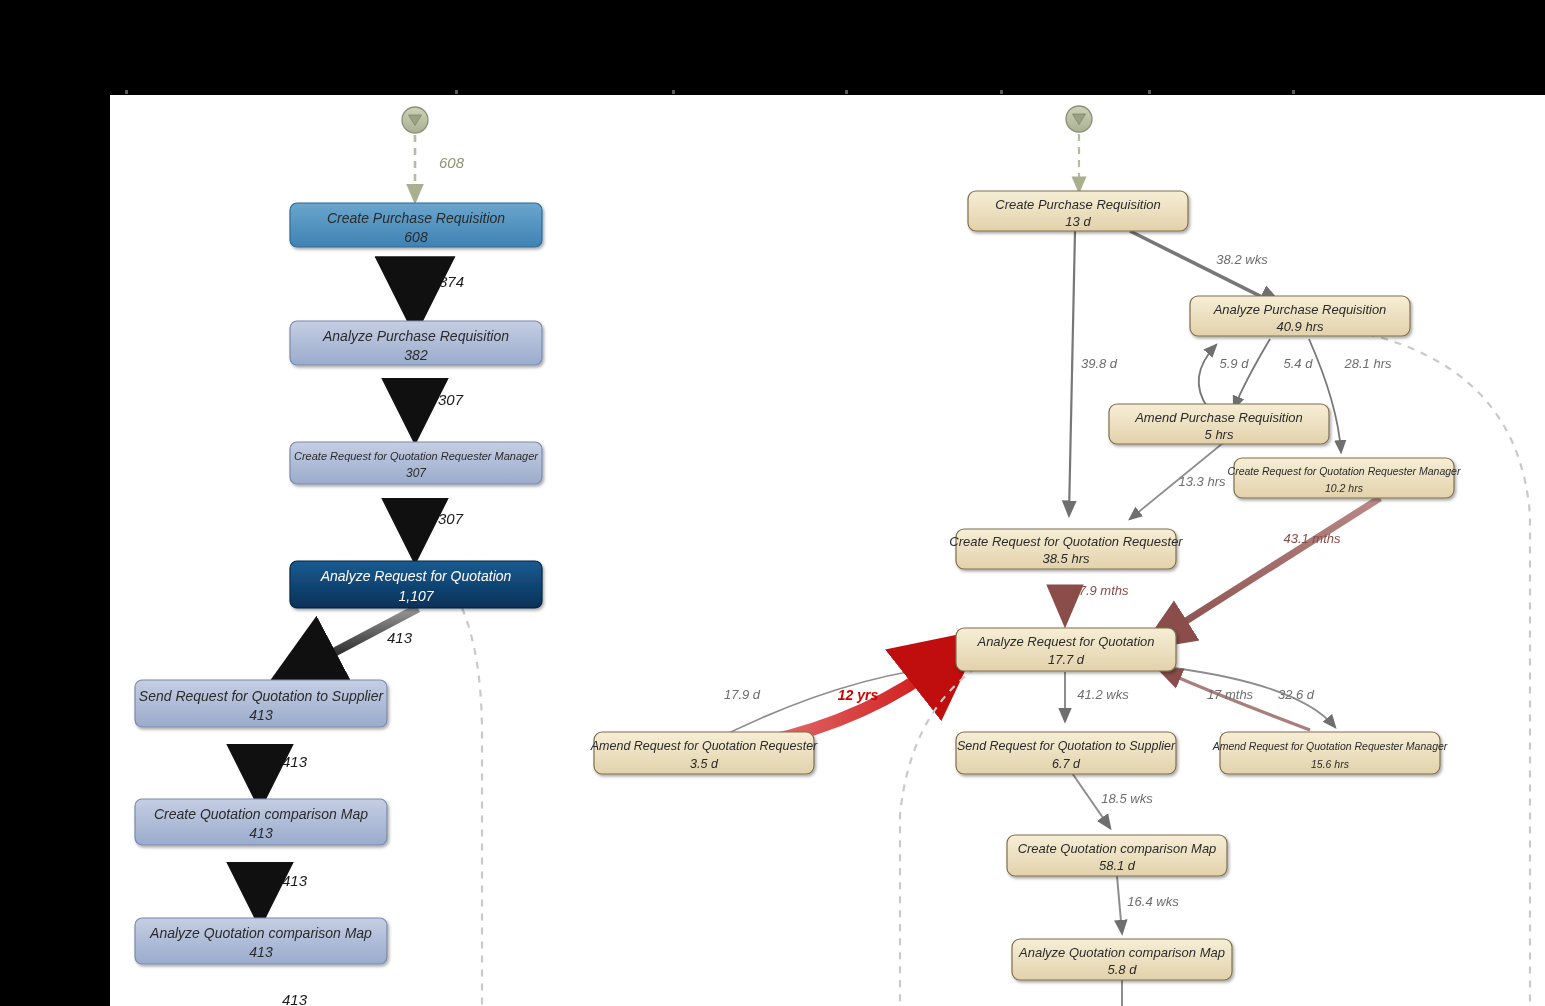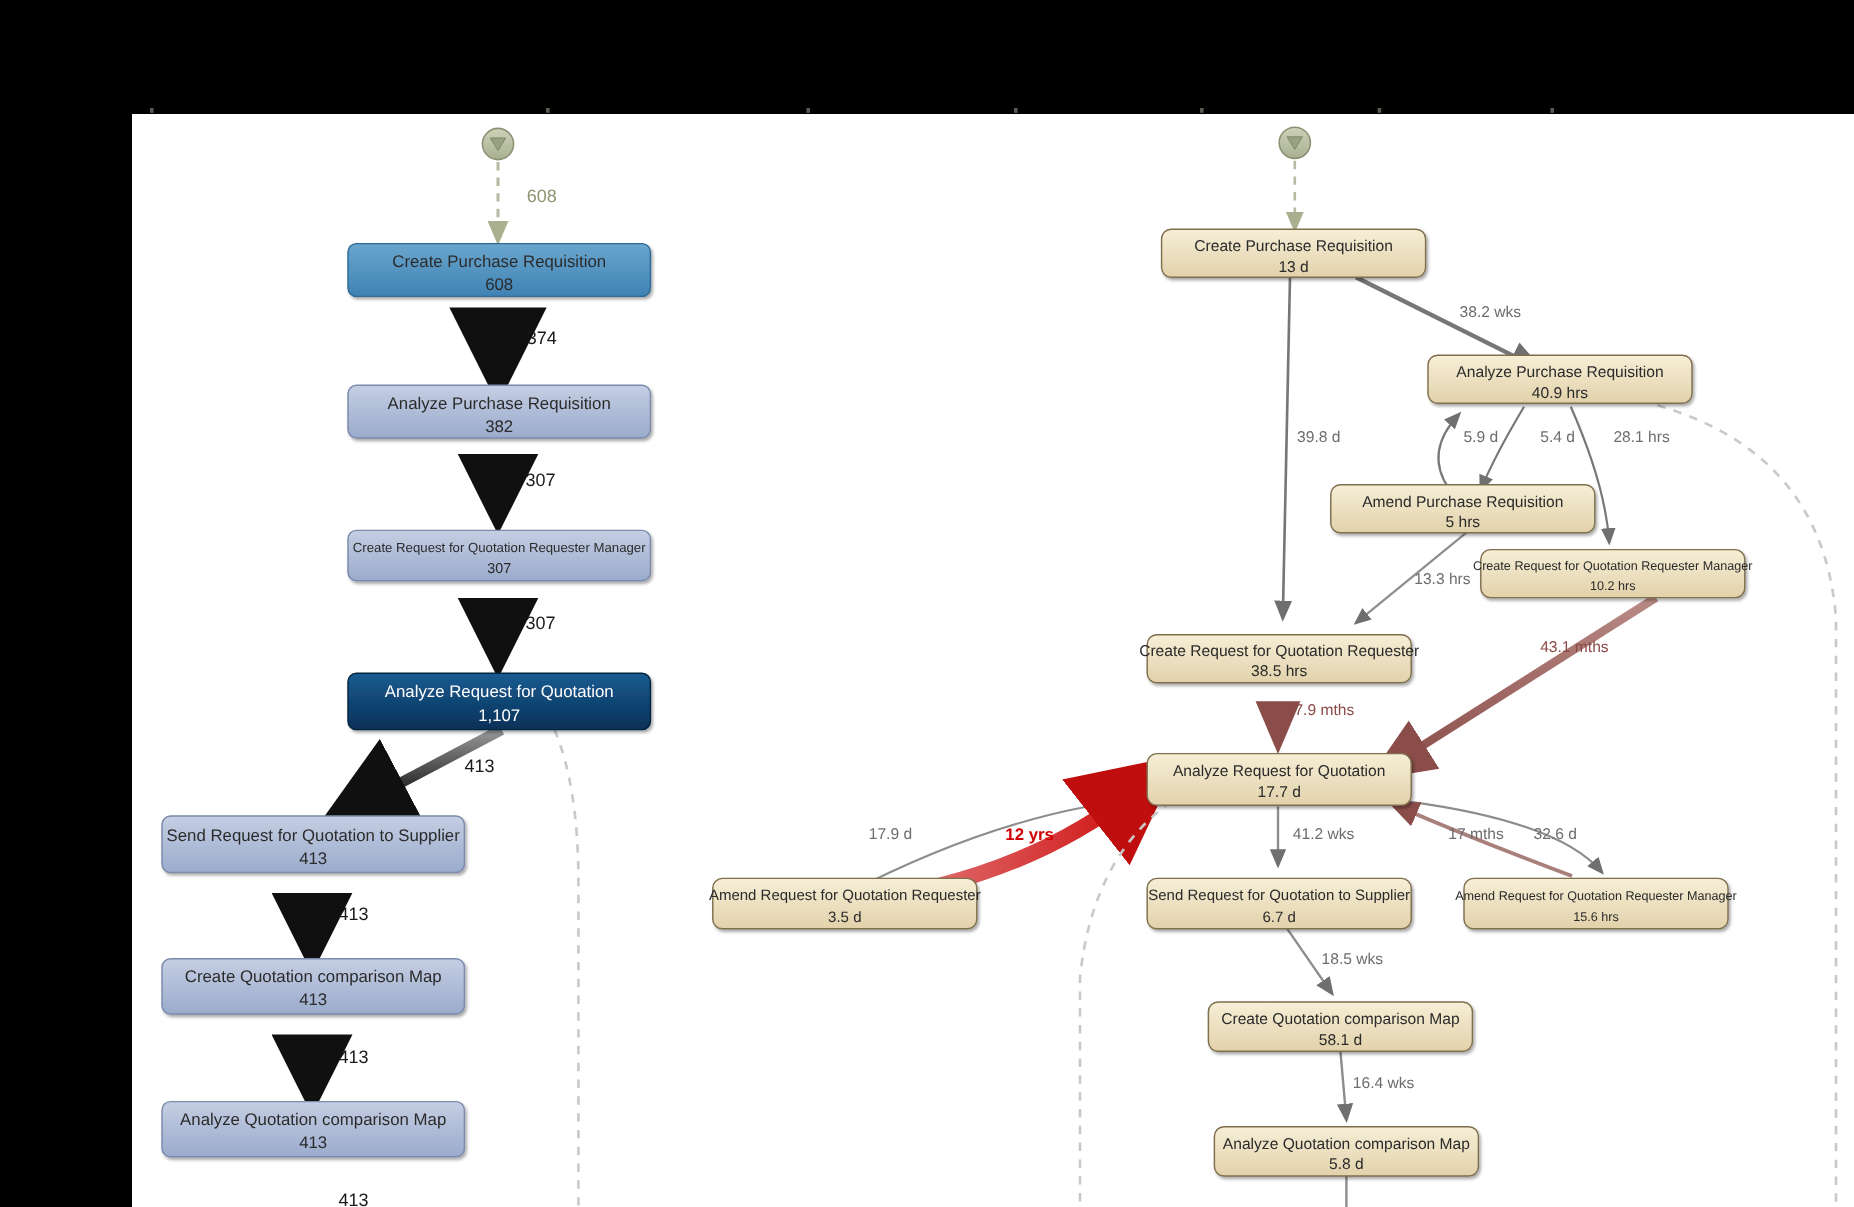--- a/index.html
+++ b/index.html
@@ -20,20 +20,21 @@
   }
   
   #canvas-wrap {
     position: absolute;
     left: 110px;
     top: 95px;
     width: 1435px;
     height: 911px;
     background: #ffffff;
     overflow: hidden;
+    font-style: italic;
   }
   #ruler {
     position: absolute;
     left: 110px;
     top: 90px;
     width: 1435px;
     height: 6px;
     background: #000000;
   }
   .tick {

